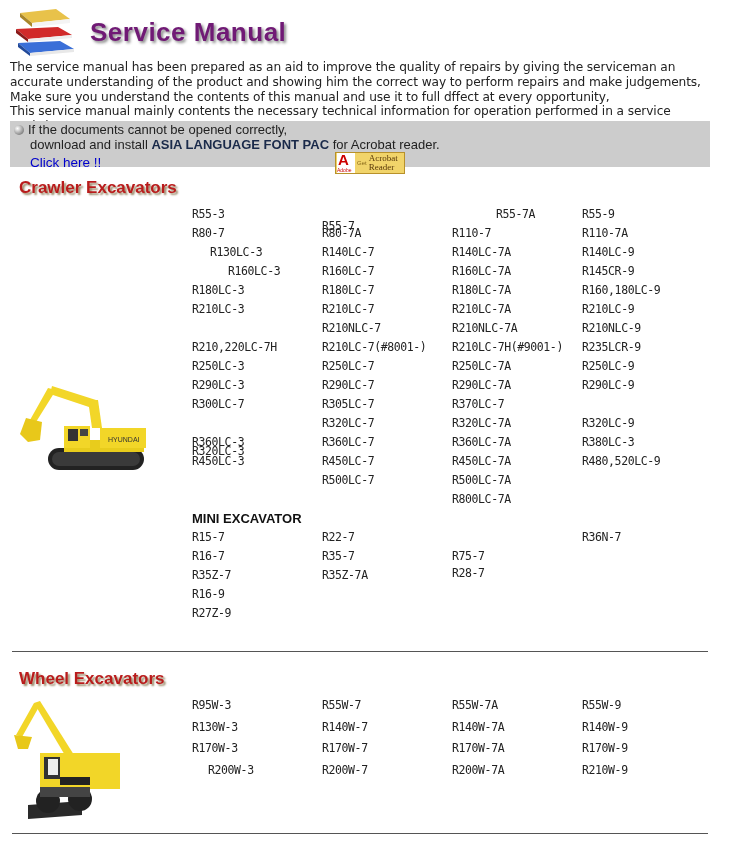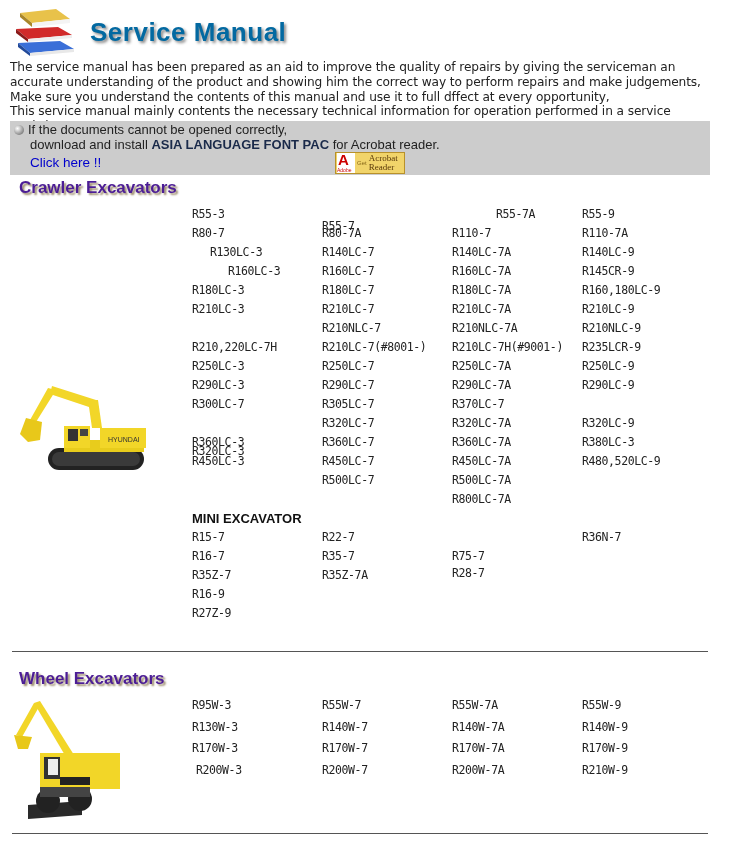--- a/index.html
+++ b/index.html
@@ -1,47 +1,47 @@
 <!DOCTYPE html>
 <html><head>
 <meta charset="utf-8">
 <style>
   html, body { margin:0; padding:0; background:#ffffff; }
   body { width:752px; height:866px; position:relative; overflow:hidden;
          font-family:"DejaVu Sans", sans-serif; color:#222; }
   .header { position:absolute; left:10px; top:5px; height:52px; width:400px; }
   .books { position:absolute; left:0; top:0; width:72px; height:52px; }
   .title { position:absolute; left:80px; top:12px; font-family:"Liberation Sans", sans-serif;
-           font-weight:bold; font-size:26px; color:#0369a1;
+           font-weight:bold; font-size:26px; color:#701a75;
            text-shadow:2px 2px 3px #888; letter-spacing:0.5px; }
   .intro { position:absolute; left:10px; top:60px; width:720px; font-size:12.2px; line-height:14.8px;
            color:#222; font-family:"DejaVu Sans", sans-serif; letter-spacing:-0.1px; }
   .intro p { margin:0; }
-  .notice { position:absolute; left:10px; top:121px; width:700px; height:54px; background:#cccccc; }
+  .notice { position:absolute; left:10px; top:121px; width:700px; height:46px; background:#cccccc; }
   .notice-line1 { position:absolute; left:4px; top:1px; font-family:"Liberation Sans", sans-serif;
                   font-size:13px; color:#222; }
   .bullet { display:inline-block; width:10px; height:10px; border-radius:50%;
             background:radial-gradient(circle at 35% 35%, #ffffff, #888 70%, #555);
             vertical-align:-1px; margin-right:4px; }
   .notice-line2 { position:absolute; left:20px; top:16px; font-family:"Liberation Sans", sans-serif;
                   font-size:13px; color:#222; }
   .notice-line2 b { color:#1a2a4a; }
   .click-here { position:absolute; left:20px; top:34px; font-family:"Liberation Sans", sans-serif;
                 font-size:13.5px; color:#0000cc; text-decoration:none; cursor:pointer; }
   .acrobat { position:absolute; left:325px; top:31px; width:70px; height:22px; background:#f1d46a;
              border:1px solid #b8912a; box-sizing:border-box; display:flex; align-items:center; }
   .acrobat .logo { width:18px; height:20px; background:#fff; position:relative; margin-left:1px; }
   .acrobat .logo .a { position:absolute; left:1px; top:0; font-family:"Liberation Sans", sans-serif;
                       font-weight:bold; color:#c00; font-size:15px; line-height:14px; }
   .acrobat .logo .adobe { position:absolute; left:0; bottom:0; font-size:5px; color:#c00;
                           font-family:"Liberation Sans", sans-serif; }
   .acrobat .get { font-size:6px; color:#8a6a1a; margin:0 2px; font-family:"Liberation Sans", sans-serif; }
   .acrobat .txt { font-family:"Liberation Serif", serif; font-size:9px; line-height:9px; color:#5a3a0a; }
   .section-title { position:absolute; font-family:"Liberation Sans", sans-serif; font-weight:bold;
-                   font-size:17px; color:#4c1d95; text-shadow:2px 2px 2px #9a8a6a; }
+                   font-size:17px; color:#b91c1c; text-shadow:2px 2px 2px #9a8a6a; }
   .grid { position:absolute; left:192px; }
   .cell { position:absolute; font-family:"DejaVu Sans Mono", monospace; font-size:11.5px;
           color:#222; cursor:pointer; white-space:nowrap; letter-spacing:-0.4px; }
   .subhead { position:absolute; font-family:"Liberation Sans", sans-serif; font-weight:bold;
              font-size:13px; color:#111; }
   .rule { position:absolute; left:12px; width:696px; height:1px; background:#555; }
   .img { position:absolute; }
 </style>
 </head>
 <body>
@@ -203,19 +203,19 @@
     <a class="cell" style="left: 260px; top: 0px;">R55W-7A</a>
     <a class="cell" style="left: 390px; top: 0px;">R55W-9</a>
     <a class="cell" style="left: 0px; top: 21.7px;">R130W-3</a>
     <a class="cell" style="left: 130px; top: 21.7px;">R140W-7</a>
     <a class="cell" style="left: 260px; top: 21.7px;">R140W-7A</a>
     <a class="cell" style="left: 390px; top: 21.7px;">R140W-9</a>
     <a class="cell" style="left: 0px; top: 43.4px;">R170W-3</a>
     <a class="cell" style="left: 130px; top: 43.4px;">R170W-7</a>
     <a class="cell" style="left: 260px; top: 43.4px;">R170W-7A</a>
     <a class="cell" style="left: 390px; top: 43.4px;">R170W-9</a>
-    <a class="cell" style="left: 4px; top: 65.1px;">R200W-3</a>
+    <a class="cell" style="left: 16px; top: 65.1px;">R200W-3</a>
     <a class="cell" style="left: 130px; top: 65.1px;">R200W-7</a>
     <a class="cell" style="left: 260px; top: 65.1px;">R200W-7A</a>
     <a class="cell" style="left: 390px; top: 65.1px;">R210W-9</a>
   </div>
 
 <div class="rule" style="top:833px;"></div>
 
 </body></html>

